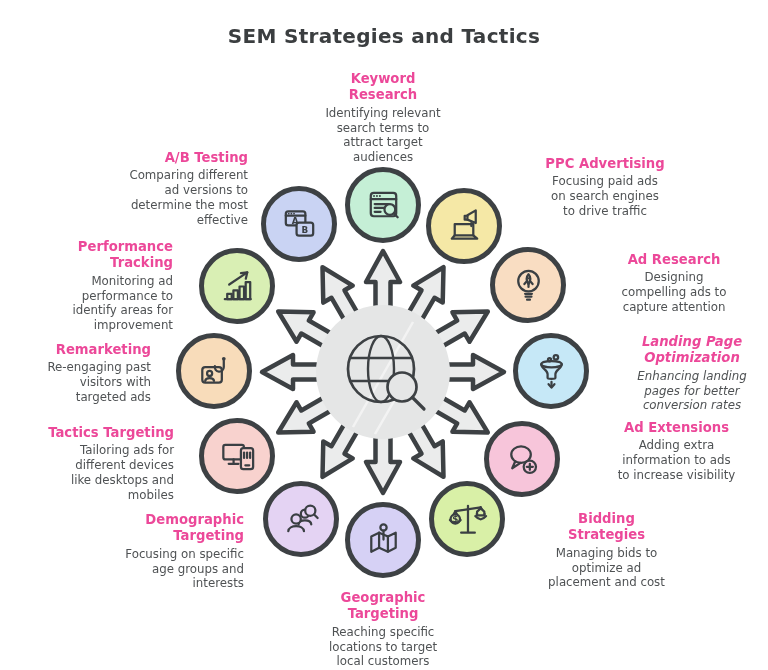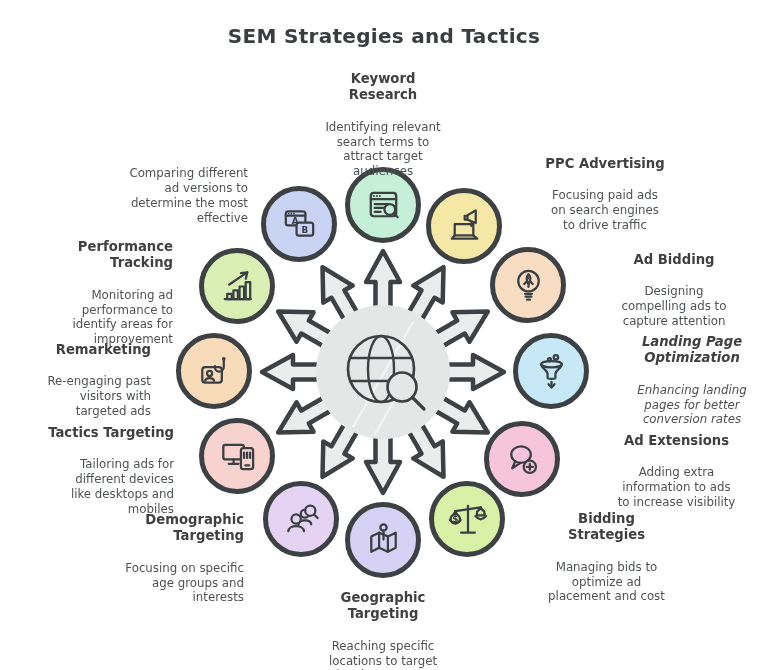--- a/index.html
+++ b/index.html
@@ -14,40 +14,40 @@
   }
   .hub-svg{position:absolute;left:253px;top:242px;width:260px;height:260px;}
   .node-circle{
     position:absolute;width:66px;height:66px;border:5px solid #3d4144;
     border-radius:50%;display:flex;align-items:center;justify-content:center;
     box-sizing:content-box;
   }
   .node-circle svg{width:43px;height:43px;}
   .node-text{position:absolute;color:#4f5254;}
   .node-text .label{
-    font-weight:700;font-size:13.2px;line-height:1.24;color:#404040;
+    font-weight:700;font-size:13.2px;line-height:1.24;color:#ec4899;
     white-space:pre-line;
   }
   .node-text .desc{
-    font-size:11.8px;line-height:1.26;white-space:pre-line;margin-top:16px;
+    font-size:11.8px;line-height:1.26;white-space:pre-line;margin-top:2px;
   }
   .ta-c{text-align:center;} .ta-l{text-align:center;} .ta-r{text-align:right;}
 
   
   .c0{left:345px;top:167px;} .c1{left:426px;top:188px;} .c2{left:490px;top:247px;}
   .c3{left:513px;top:333px;} .c4{left:484px;top:421px;} .c5{left:429px;top:481px;}
   .c6{left:345px;top:502px;} .c7{left:263px;top:481px;} .c8{left:199px;top:418px;}
   .c9{left:176px;top:333px;} .c10{left:199px;top:248px;} .c11{left:261px;top:186px;}
 
   
   .t0{left:273px;top:71px;width:220px;}
   .t1{left:520px;top:156px;width:170px;}
   .t2{left:594px;top:252px;width:160px;}
   .t3{left:617px;top:334px;width:150px;font-style:italic;}
-  .t4{left:594px;top:433px;width:165px;}
+  .t4{left:594px;top:420px;width:165px;}
   .t5{left:524px;top:511px;width:165px;}
   .t6{left:273px;top:590px;width:220px;}
   .t7{right:524px;top:512px;width:175px;}
   .t8{right:594px;top:425px;width:170px;}
   .t9{right:617px;top:342px;width:160px;}
   .t10{right:595px;top:239px;width:175px;}
   .t11{right:520px;top:150px;width:185px;}
 
   .icon-stroke{stroke:#3a3f43;stroke-width:2.3;fill:none;stroke-linecap:round;stroke-linejoin:round;}
   .icon-fill{fill:#3a3f43;stroke:none;}
@@ -139,21 +139,21 @@
         <line x1="19" y1="33.5" x2="25" y2="33.5"></line>
         <line x1="20.5" y1="36.5" x2="23.5" y2="36.5"></line>
       <path d="M22,10.5 C24.2,13 24.5,16.5 22,20.5 C19.5,16.5 19.8,13 22,10.5 Z"></path>
       <path d="M20.3,17.5 L17.8,20.5 M23.7,17.5 L26.2,20.5"></path>
       <line x1="22" y1="20.5" x2="22" y2="23.5"></line>
     </g>
     <circle class="icon-fill" cx="22" cy="14.7" r="1.1"></circle>
   </svg>
 </div>
 <div class="node-text t2 ta-l">
-  <div class="label">Ad Bidding</div>
+  <div class="label">Ad Research</div>
   <div class="desc">Designing
 compelling ads to
 capture attention</div>
 </div>
 
 <div class="node-circle c3" style="background-color: rgb(198, 232, 247);">
   <svg viewBox="0 0 44 44">
     <g class="icon-stroke">
       <circle cx="26.5" cy="7.5" r="2.3"></circle>
         <circle cx="20" cy="10" r="1.6"></circle>
@@ -324,17 +324,18 @@
       <rect x="19" y="20" width="17" height="13.5" rx="2.5" fill="#c9d3f3"></rect>
     </g>
     <circle class="icon-fill" cx="11" cy="10.8" r="0.9"></circle>
       <circle class="icon-fill" cx="13.7" cy="10.8" r="0.9"></circle>
       <circle class="icon-fill" cx="16.4" cy="10.8" r="0.9"></circle>
     <text class="icon-letter" x="17.5" y="21.3">A</text>
     <text class="icon-letter" x="27.5" y="30.3">B</text>
   </svg>
 </div>
 <div class="node-text t11 ta-r">
+  <div class="label">A/B Testing</div>
   <div class="desc">Comparing different
 ad versions to
 determine the most
 effective</div>
 </div>
 
 </body></html>

